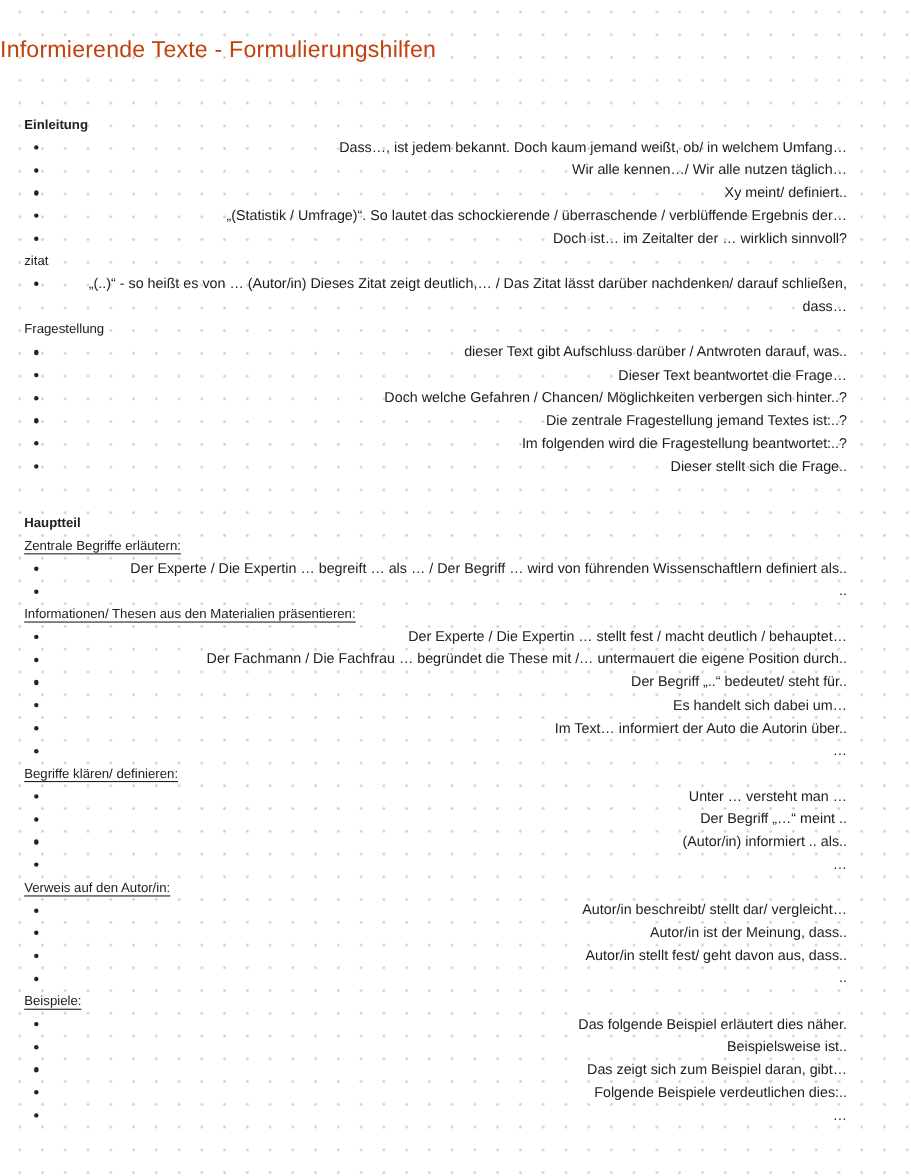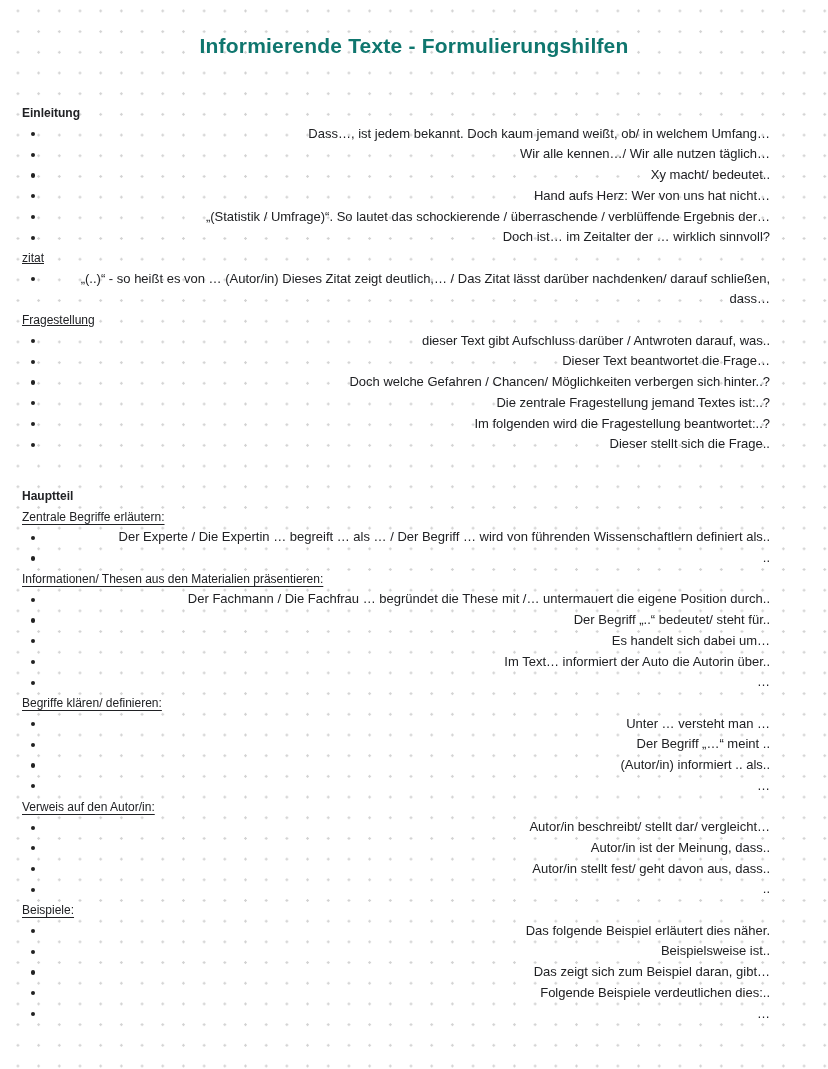--- a/index.html
+++ b/index.html
@@ -19,41 +19,41 @@
   }
   .page {
     width: 828px;
     height: 1069px;
     box-sizing: border-box;
     padding-top: 33px;
   }
   .title {
     margin: 0;
     font-size: 21px;
-    font-weight: bold;
-    text-align: center;
+    font-weight: normal;
+    text-align: left;
     line-height: 26px;
     letter-spacing: 0.2px;
-    color: #0f766e;
+    color: #c2410c;
   }
   .content {
     margin-top: 44px;
     padding: 0 58px 0 22px;
     font-size: 13px;
     line-height: 20.7px;
   }
   .section { margin: 0; }
   .section.gap-before { margin-top: 31px; }
   .heading {
     margin: 0;
     font-size: 12px;
     line-height: 20.7px;
   }
   .h-bold { font-weight: bold; }
-  .h-plain { font-weight: normal; text-decoration: underline; }
+  .h-plain { font-weight: normal; }
   .h-underline {
     font-weight: normal;
     text-decoration: underline;
     text-underline-offset: 2.5px;
     text-decoration-thickness: 1px;
   }
   ul.bullets {
     margin: 0;
     padding: 0;
     list-style: none;
@@ -79,22 +79,21 @@
 <body>
 
 <div class="page">
   <h1 class="title">Informierende Texte - Formulierungshilfen</h1>
   <div class="content" id="content">
       <section class="section">
         <div class="heading h-bold">Einleitung</div>
         <ul class="bullets">
           <li>Dass…, ist jedem bekannt. Doch kaum jemand weißt, ob/ in welchem Umfang…</li>
           <li>Wir alle kennen…/ Wir alle nutzen täglich…</li>
-          <li>Xy macht/ bedeutet..</li>
-          <li>Hand aufs Herz: Wer von uns hat nicht…</li>
+          <li>Xy meint/ definiert..</li>
           <li>„(Statistik / Umfrage)“. So lautet das schockierende / überraschende / verblüffende Ergebnis der…</li>
           <li>Doch ist… im Zeitalter der … wirklich sinnvoll?</li>
         </ul>
       </section>
       <section class="section">
         <div class="heading h-plain">zitat</div>
         <ul class="bullets">
           <li>„(..)“ - so heißt es von … (Autor/in) Dieses Zitat zeigt deutlich,… / Das Zitat lässt darüber nachdenken/ darauf schließen, dass…</li>
         </ul>
       </section>
@@ -115,20 +114,21 @@
       <section class="section">
         <div class="heading h-underline">Zentrale Begriffe erläutern:</div>
         <ul class="bullets">
           <li>Der Experte / Die Expertin … begreift … als … / Der Begriff … wird von führenden Wissenschaftlern definiert als..</li>
           <li>..</li>
         </ul>
       </section>
       <section class="section">
         <div class="heading h-underline">Informationen/ Thesen aus den Materialien präsentieren:</div>
         <ul class="bullets">
+          <li>Der Experte / Die Expertin … stellt fest / macht deutlich / behauptet…</li>
           <li>Der Fachmann / Die Fachfrau … begründet die These mit /… untermauert die eigene Position durch..</li>
           <li>Der Begriff „..“ bedeutet/ steht für..</li>
           <li>Es handelt sich dabei um…</li>
           <li>Im Text… informiert der Auto die Autorin über..</li>
           <li>…</li>
         </ul>
       </section>
       <section class="section">
         <div class="heading h-underline">Begriffe klären/ definieren:</div>
         <ul class="bullets">

